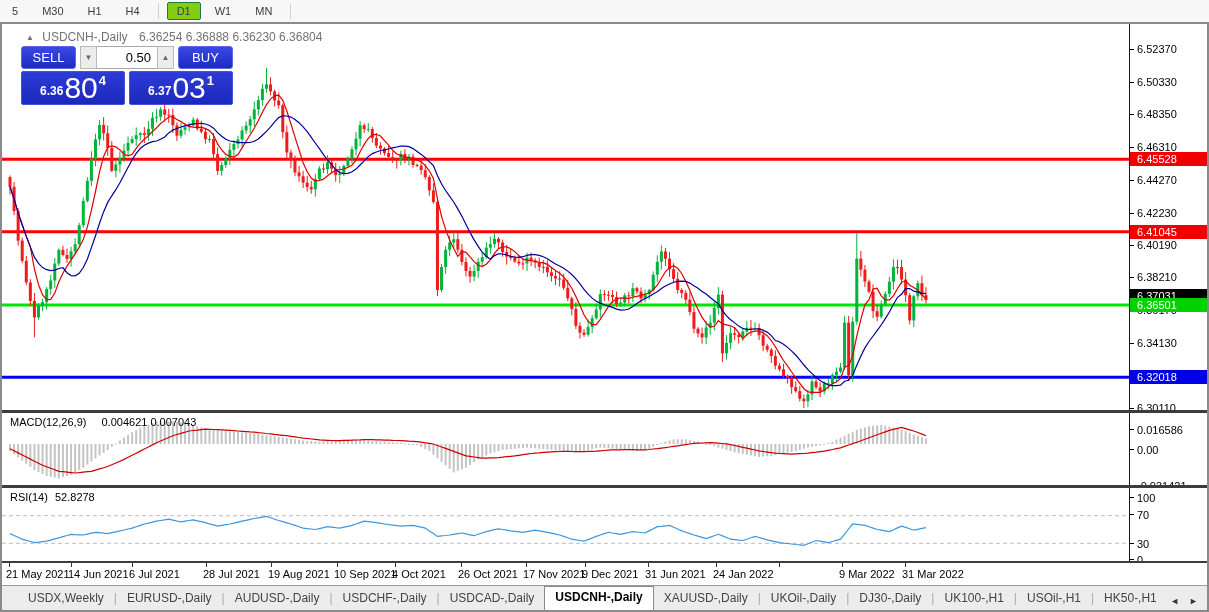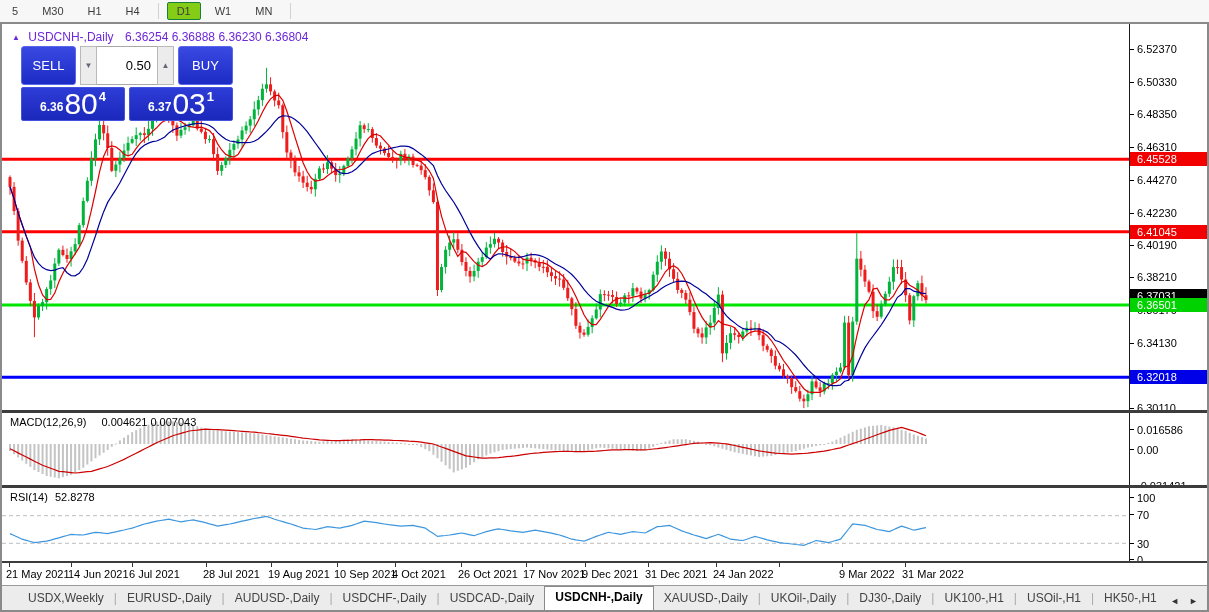--- a/index.html
+++ b/index.html
@@ -15,26 +15,26 @@
     border:2px solid #8a8a8a;background:#fff;}
   .panel{position:absolute;left:0;width:1205px;background:#fff;}
   .plot{position:absolute;left:0;top:0;border-right:1px solid #1a1a1a;}
   .sep{position:absolute;left:0;width:1205px;height:3px;background:#3c3c3c;}
   .axis-col{position:absolute;left:1128px;top:0;width:77px;height:100%;font-size:11px;color:#000;overflow:visible;}
   .tickmark{position:absolute;left:0;width:4px;height:1px;background:#000;}
   .ticklabel{position:absolute;left:7px;white-space:nowrap;}
   .marker{position:absolute;left:0;width:77px;height:14px;color:#fff;font-size:11px;
     line-height:14px;padding-left:7px;box-sizing:border-box;white-space:nowrap;}
   
-  .chart-title{position:absolute;left:10px;top:6px;font-size:12px;color:#6d28d9;z-index:5;}
+  .chart-title{position:absolute;left:24px;top:6px;font-size:12px;color:#737373;z-index:5;}
   .chart-title .tri{font-size:8px;margin-right:5px;vertical-align:1px;}
   .ind-label{position:absolute;left:8px;top:3px;font-size:11px;color:#000;z-index:5;white-space:nowrap;}
   
   .trade{position:absolute;left:19px;top:22px;width:212px;z-index:6;font-family:"Liberation Sans","DejaVu Sans",sans-serif;}
-  .trade .row1{display:flex;height:39px;align-items:stretch;}
+  .trade .row1{display:flex;height:23px;align-items:stretch;}
   .btn-blue{background:linear-gradient(180deg,#3a49e2 0%,#1c2bc4 100%);border:1px solid #5a67e8;
     border-radius:3px;color:#fff;font-size:13px;display:flex;align-items:center;justify-content:center;
     box-sizing:border-box;cursor:pointer;}
   .sell-btn,.buy-btn{width:58px;}
   .spin-btn{width:18px;background:#ececec;border:1px solid #b9b9b9;color:#667;font-size:8px;
     display:flex;align-items:center;justify-content:center;box-sizing:border-box;cursor:pointer;}
   .vol-input{width:60px;border:1px solid #a8a8a8;border-left:none;border-right:none;font-size:13px;
     text-align:right;padding-right:6px;box-sizing:border-box;font-family:inherit;}
   .trade .row2{display:flex;height:34px;margin-top:2px;}
   .price-tile{flex:1;background:linear-gradient(180deg,#2e3cd8 0%,#1b28bb 100%);border:1px solid #4552dd;
@@ -892,21 +892,21 @@
       <div class="date-label" style="left: 332px;">10 Sep 2021</div>
       <div class="date-tick" style="left: 393px;"></div>
       <div class="date-label" style="left: 390px;">4 Oct 2021</div>
       <div class="date-tick" style="left: 459px;"></div>
       <div class="date-label" style="left: 456px;">26 Oct 2021</div>
       <div class="date-tick" style="left: 524px;"></div>
       <div class="date-label" style="left: 521px;">17 Nov 2021</div>
       <div class="date-tick" style="left: 583px;"></div>
       <div class="date-label" style="left: 580px;">9 Dec 2021</div>
       <div class="date-tick" style="left: 646px;"></div>
-      <div class="date-label" style="left: 643px;">31 Dec 2021</div>
+      <div class="date-label" style="left: 643px;">31 Jun 2021</div>
       <div class="date-tick" style="left: 714px;"></div>
       <div class="date-label" style="left: 711px;">24 Jan 2022</div>
       <div class="date-tick" style="left: 777px;"></div>
       <div class="date-label" style="left: 774px; margin-top: 44px;">15 Feb 2022</div>
       <div class="date-tick" style="left: 840px;"></div>
       <div class="date-label" style="left: 837px;">9 Mar 2022</div>
       <div class="date-tick" style="left: 903px;"></div>
       <div class="date-label" style="left: 900px;">31 Mar 2022</div>
     </div>
 

